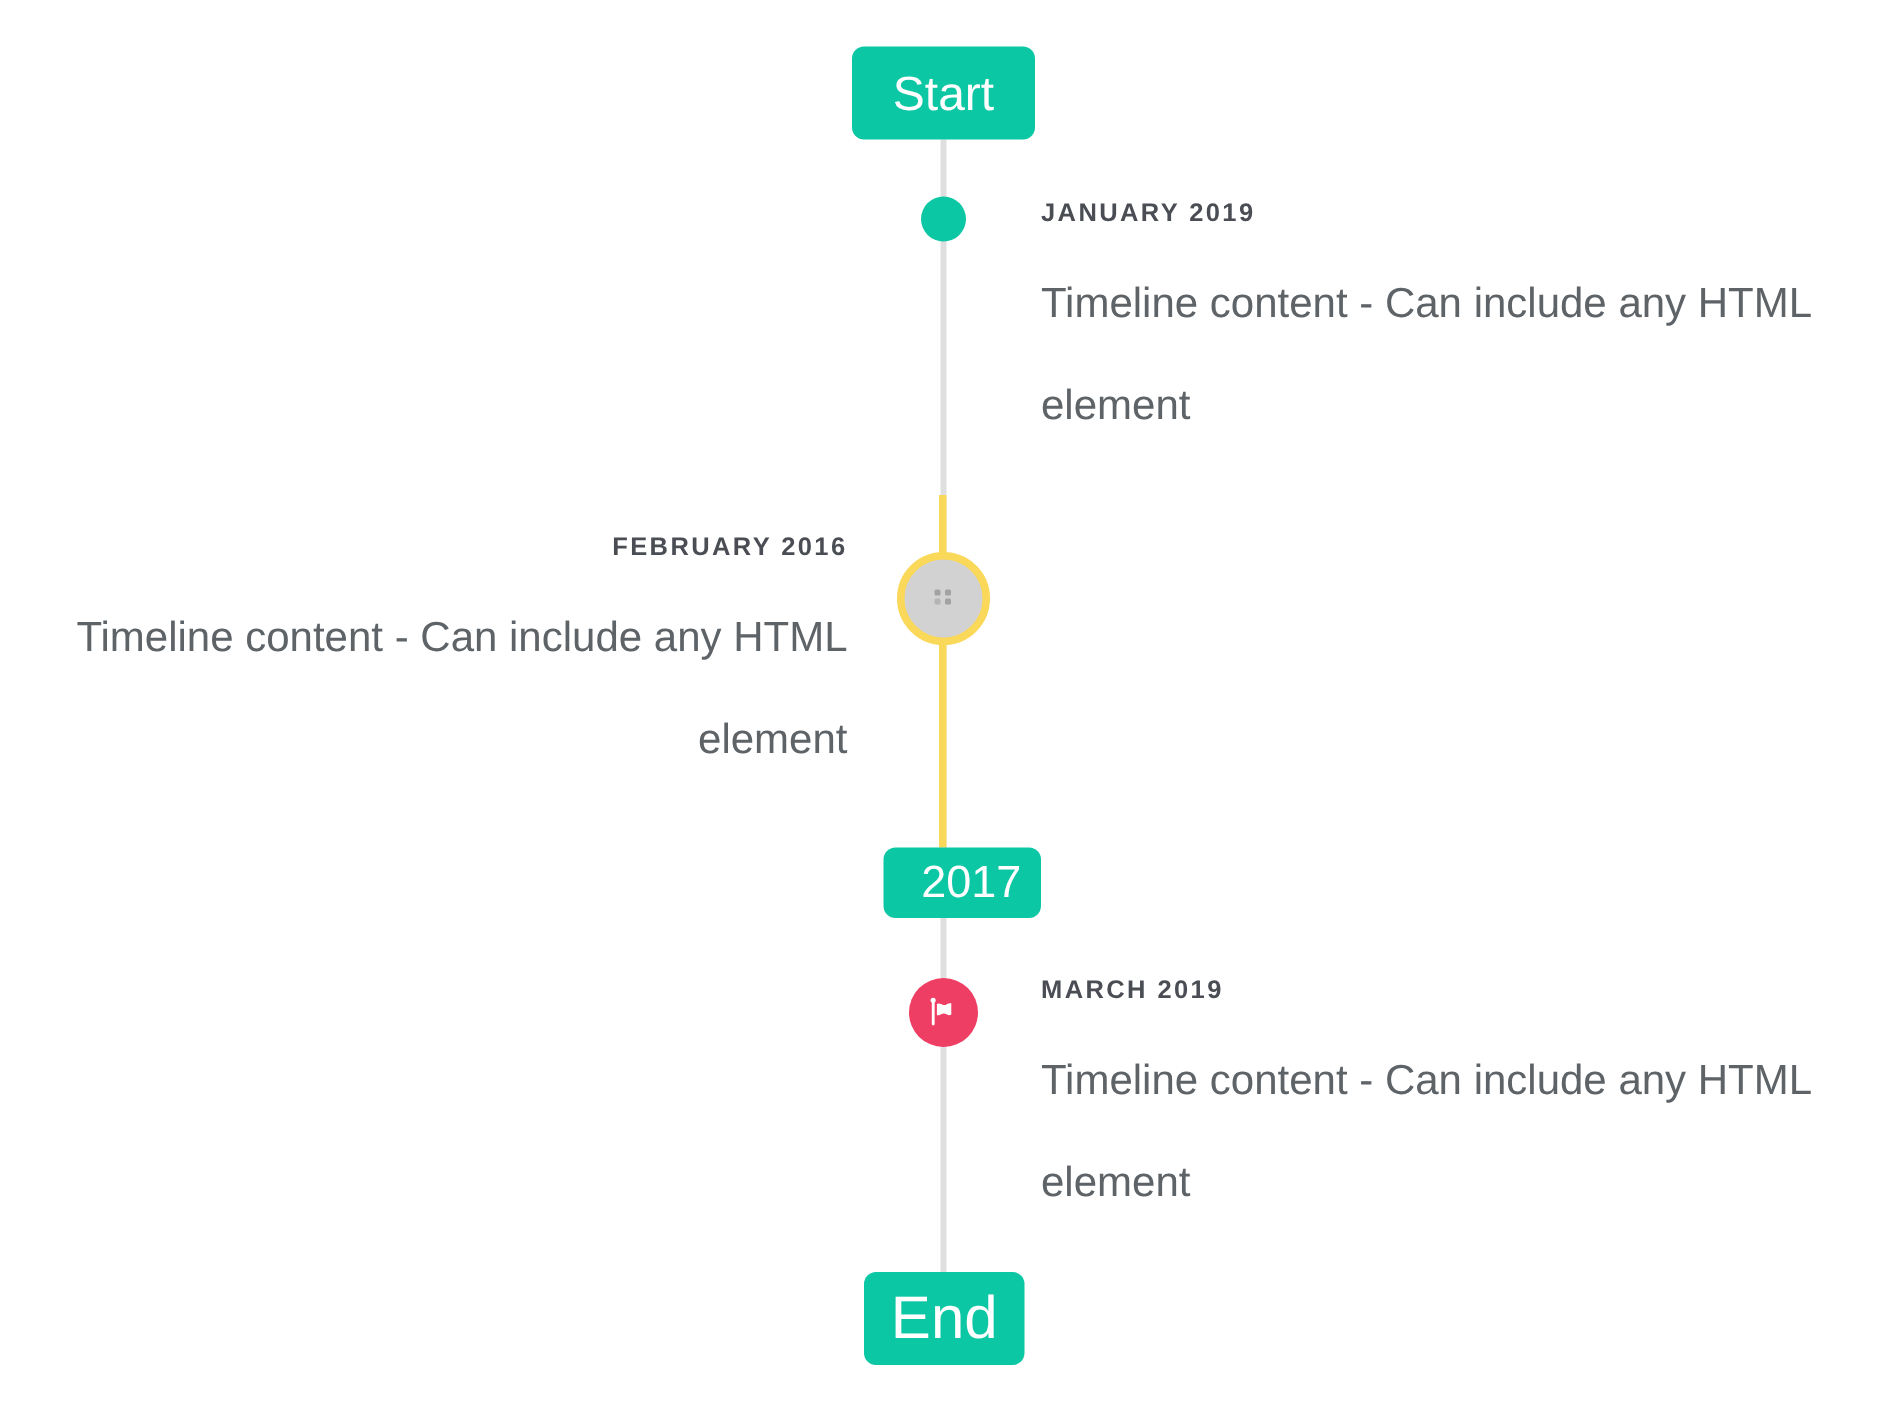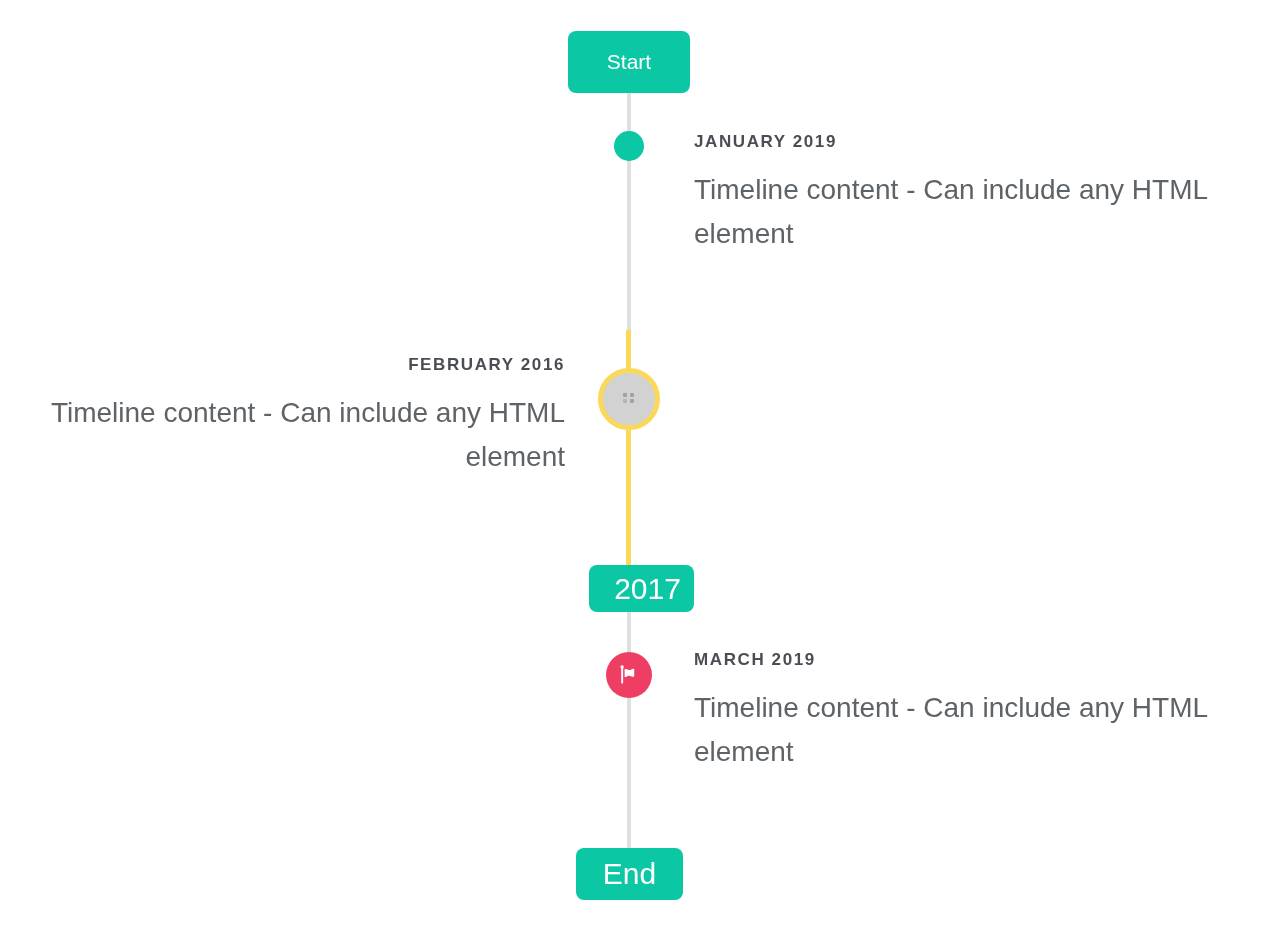--- a/index.html
+++ b/index.html
@@ -34,23 +34,23 @@
   .badge {
     position: absolute;
     background: var(--accent-teal, #0bc7a4);
     color: var(--badge-text, #ffffff);
     border-radius: 8px;
     display: flex;
     align-items: center;
     justify-content: center;
     font-weight: 400;
   }
-  .badge.start { left: 568px; top: 31px;  width: 122px; height: 62px; font-size: 21px; }
+  .badge.start { left: 568px; top: 31px;  width: 122px; height: 62px; font-size: 32px; }
   .badge.year  { left: 589px; top: 565px; width: 93px;  height: 47px; font-size: 30px; padding-left: 12px; }
-  .badge.end   { left: 576px; top: 848px; width: 107px; height: 52px; font-size: 30px; }
+  .badge.end   { left: 576px; top: 848px; width: 107px; height: 62px; font-size: 40px; }
   
   .marker-dot {
     position: absolute;
     left: 614px; top: 131px;
     width: 30px; height: 30px;
     border-radius: 50%;
     background: var(--accent-teal, #0bc7a4);
   }
   .marker-image {
     position: absolute;
@@ -95,21 +95,21 @@
   .item-content.mar { top: 650px; }
   .item-date {
     font-size: 17px;
     font-weight: 700;
     letter-spacing: 1.6px;
     color: var(--title-text, #4a4e54);
   }
   .item-body {
     margin-top: 16px;
     font-size: 28px;
-    line-height: 44px;
+    line-height: 68px;
     color: var(--body-text, #5e6368);
   }
 </style>
 </head>
 <body>
 
 <div class="stage">
 
   <div class="tl-line gray"></div>
   <div class="tl-line yellow"></div>

